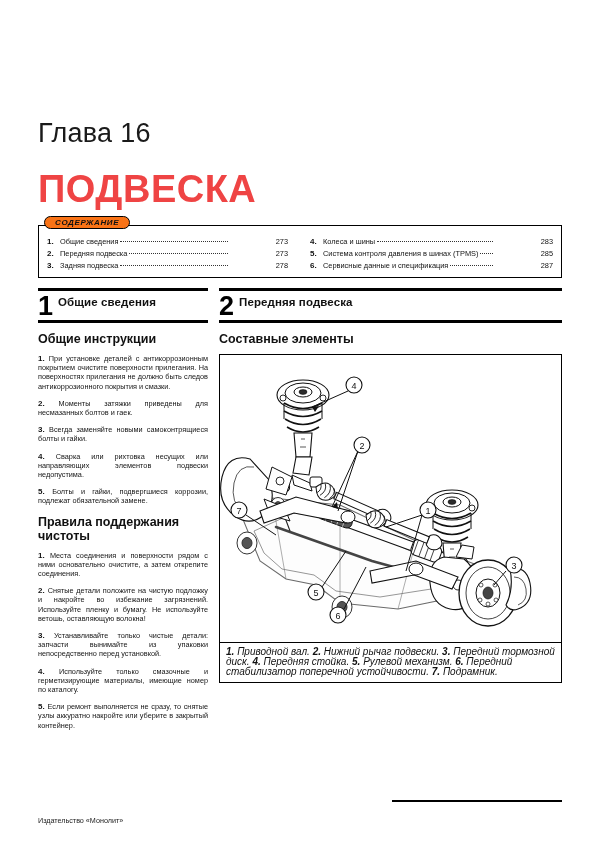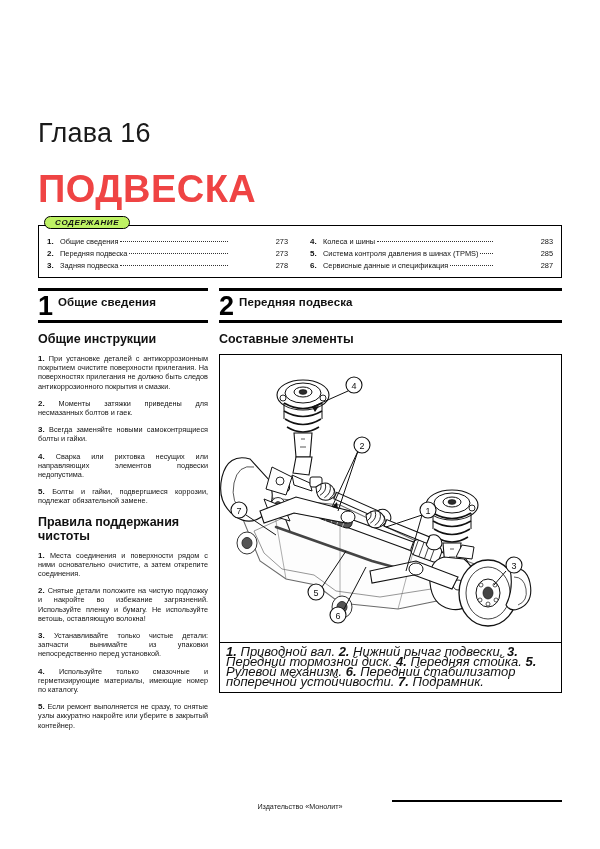--- a/index.html
+++ b/index.html
@@ -48,21 +48,21 @@
   .toc {
     position: absolute;
     left: 38px;
     top: 225px;
     width: 524px;
   }
   .toc-tab {
     position: absolute;
     left: 6px;
     top: -9px;
-    background: #bef264;
+    background: #f97316;
     border: 1px solid #000;
     border-radius: 7px;
     padding: 1px 10px 1px 10px;
     font-size: 8px;
     font-weight: 700;
     font-style: italic;
     letter-spacing: 0.6px;
     z-index: 3;
   }
   .toc-box {
@@ -167,43 +167,43 @@
     position: relative;
     overflow: hidden;
     background: #fff;
   }
   .figure svg { display: block; }
 
   .fig-caption {
     border: 1px solid #000;
     border-top: none;
     padding: 4px 6px 5px 6px;
-    font-size: 13px;
+    font-size: 10px;
     line-height: 10px;
     font-style: italic;
     text-align: left;
   }
   .fig-caption b { font-weight: 700; font-style: italic; }
 
   
   .footer {
     position: absolute;
     left: 38px;
     top: 800px;
     width: 524px;
   }
   .footer-rule {
     border-top: 2px solid #000;
     width: 170px;
     margin-left: auto;
   }
   .footer-text {
-    text-align: center;
+    text-align: left;
     font-size: 7.2px;
-    margin-top: 0;
+    margin-top: 14px;
     color: #222;
   }
 </style>
 </head>
 <body>
 
 <div class="page">
 
   <div class="chapter-label">Глава 16</div>
   <div class="chapter-title">ПОДВЕСКА</div>

